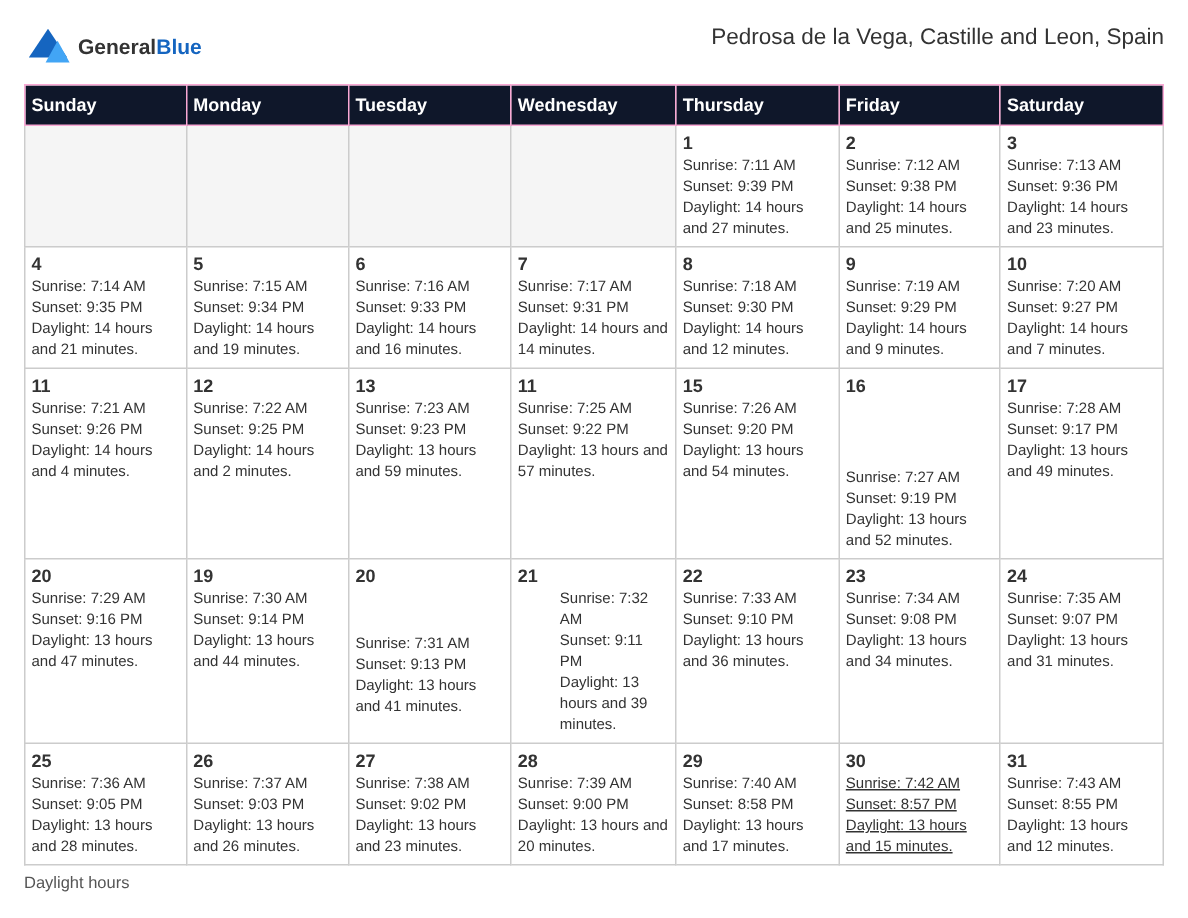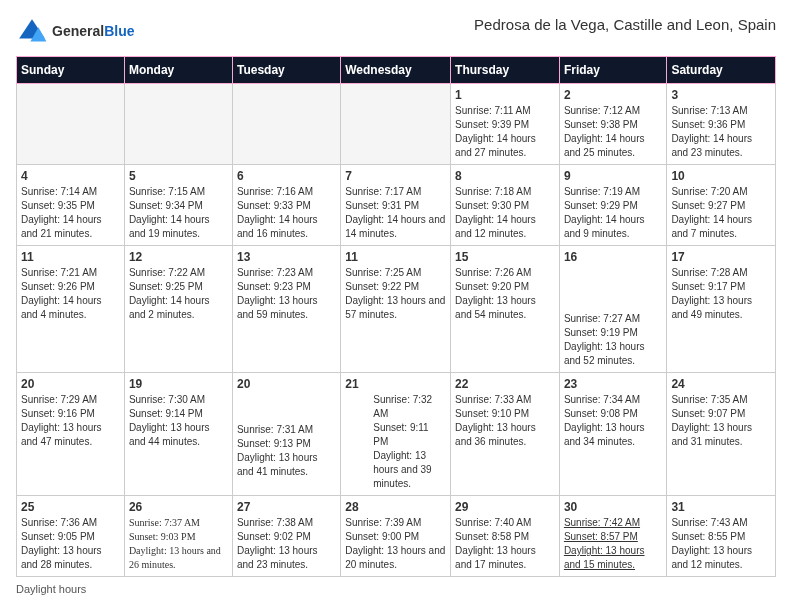--- a/index.html
+++ b/index.html
@@ -277,21 +277,21 @@
         </tr>
         <tr>
           <td>
             <div class="day-number">25</div>
             <div class="day-info" style="white-space: pre-line;">Sunrise: 7:36 AM
 Sunset: 9:05 PM
 Daylight: 13 hours and 28 minutes.</div>
           </td>
           <td>
             <div class="day-number">26</div>
-            <div class="day-info" style="white-space: pre-line; font-family: Liberation Serif, serif;">Sunrise: 7:37 AM
+            <div class="day-info" style="white-space: pre-line;">Sunrise: 7:37 AM
 Sunset: 9:03 PM
 Daylight: 13 hours and 26 minutes.</div>
           </td>
           <td>
             <div class="day-number">27</div>
             <div class="day-info" style="white-space: pre-line;">Sunrise: 7:38 AM
 Sunset: 9:02 PM
 Daylight: 13 hours and 23 minutes.</div>
           </td>
           <td>

